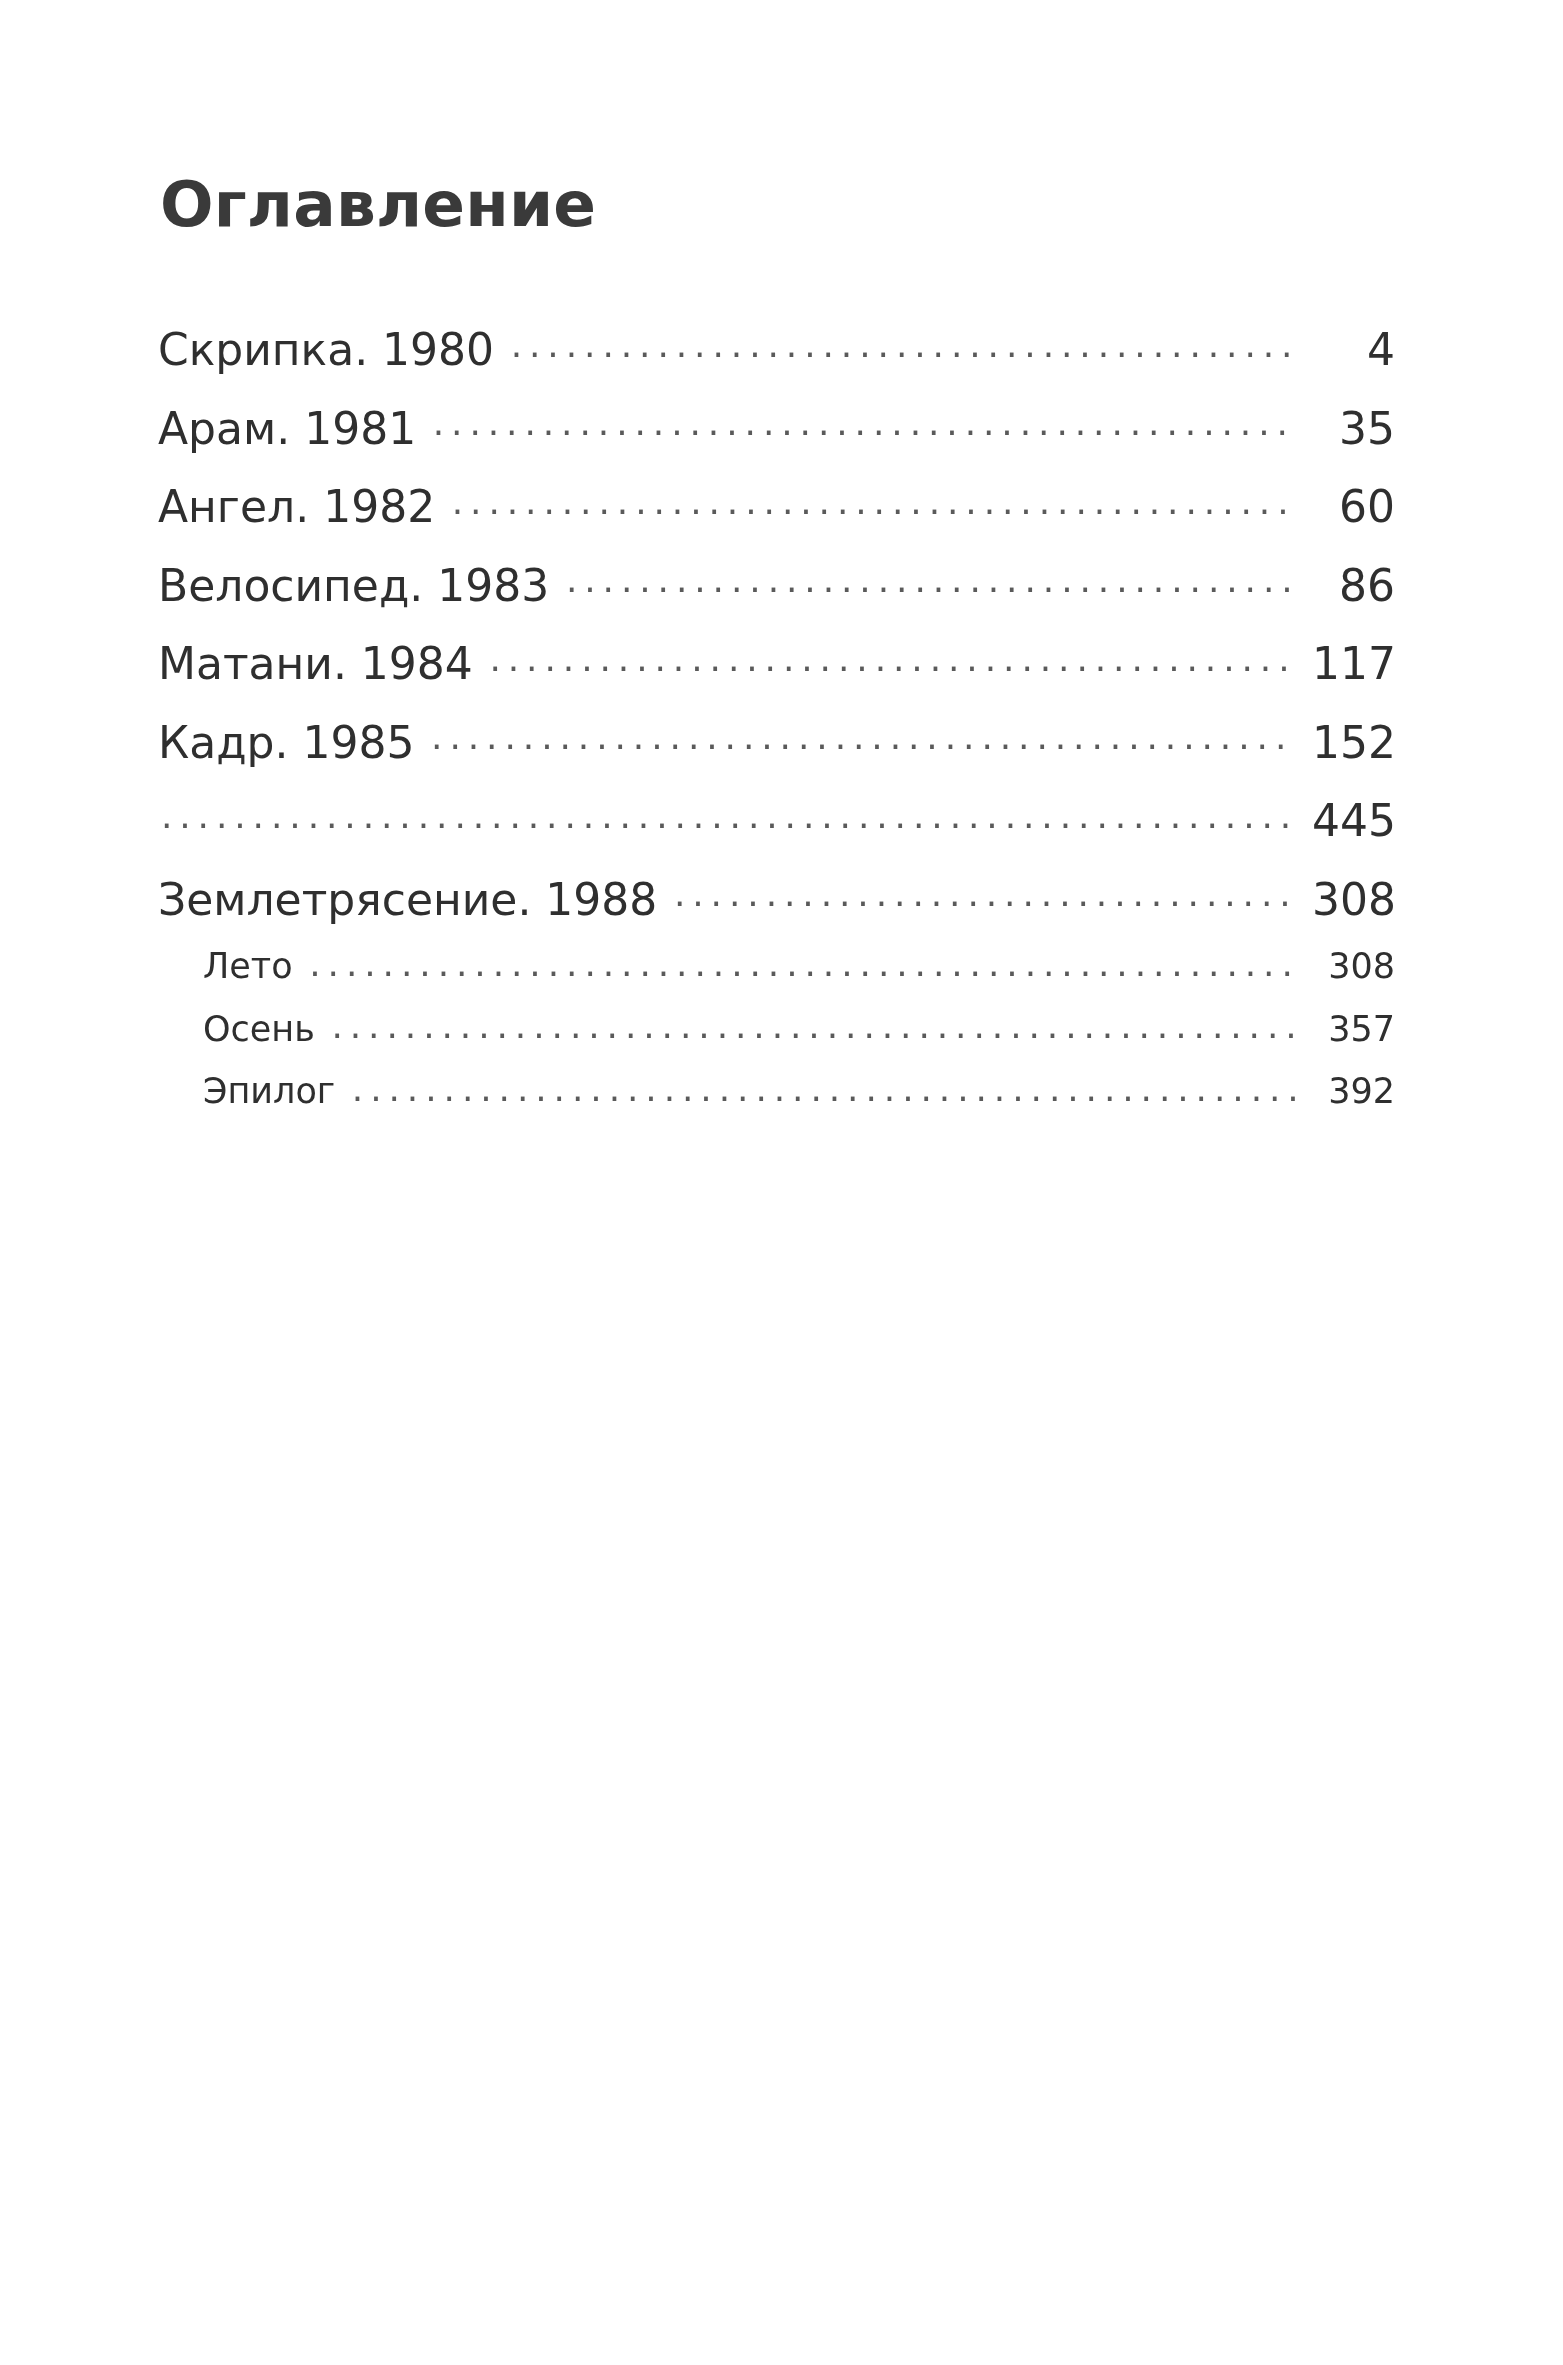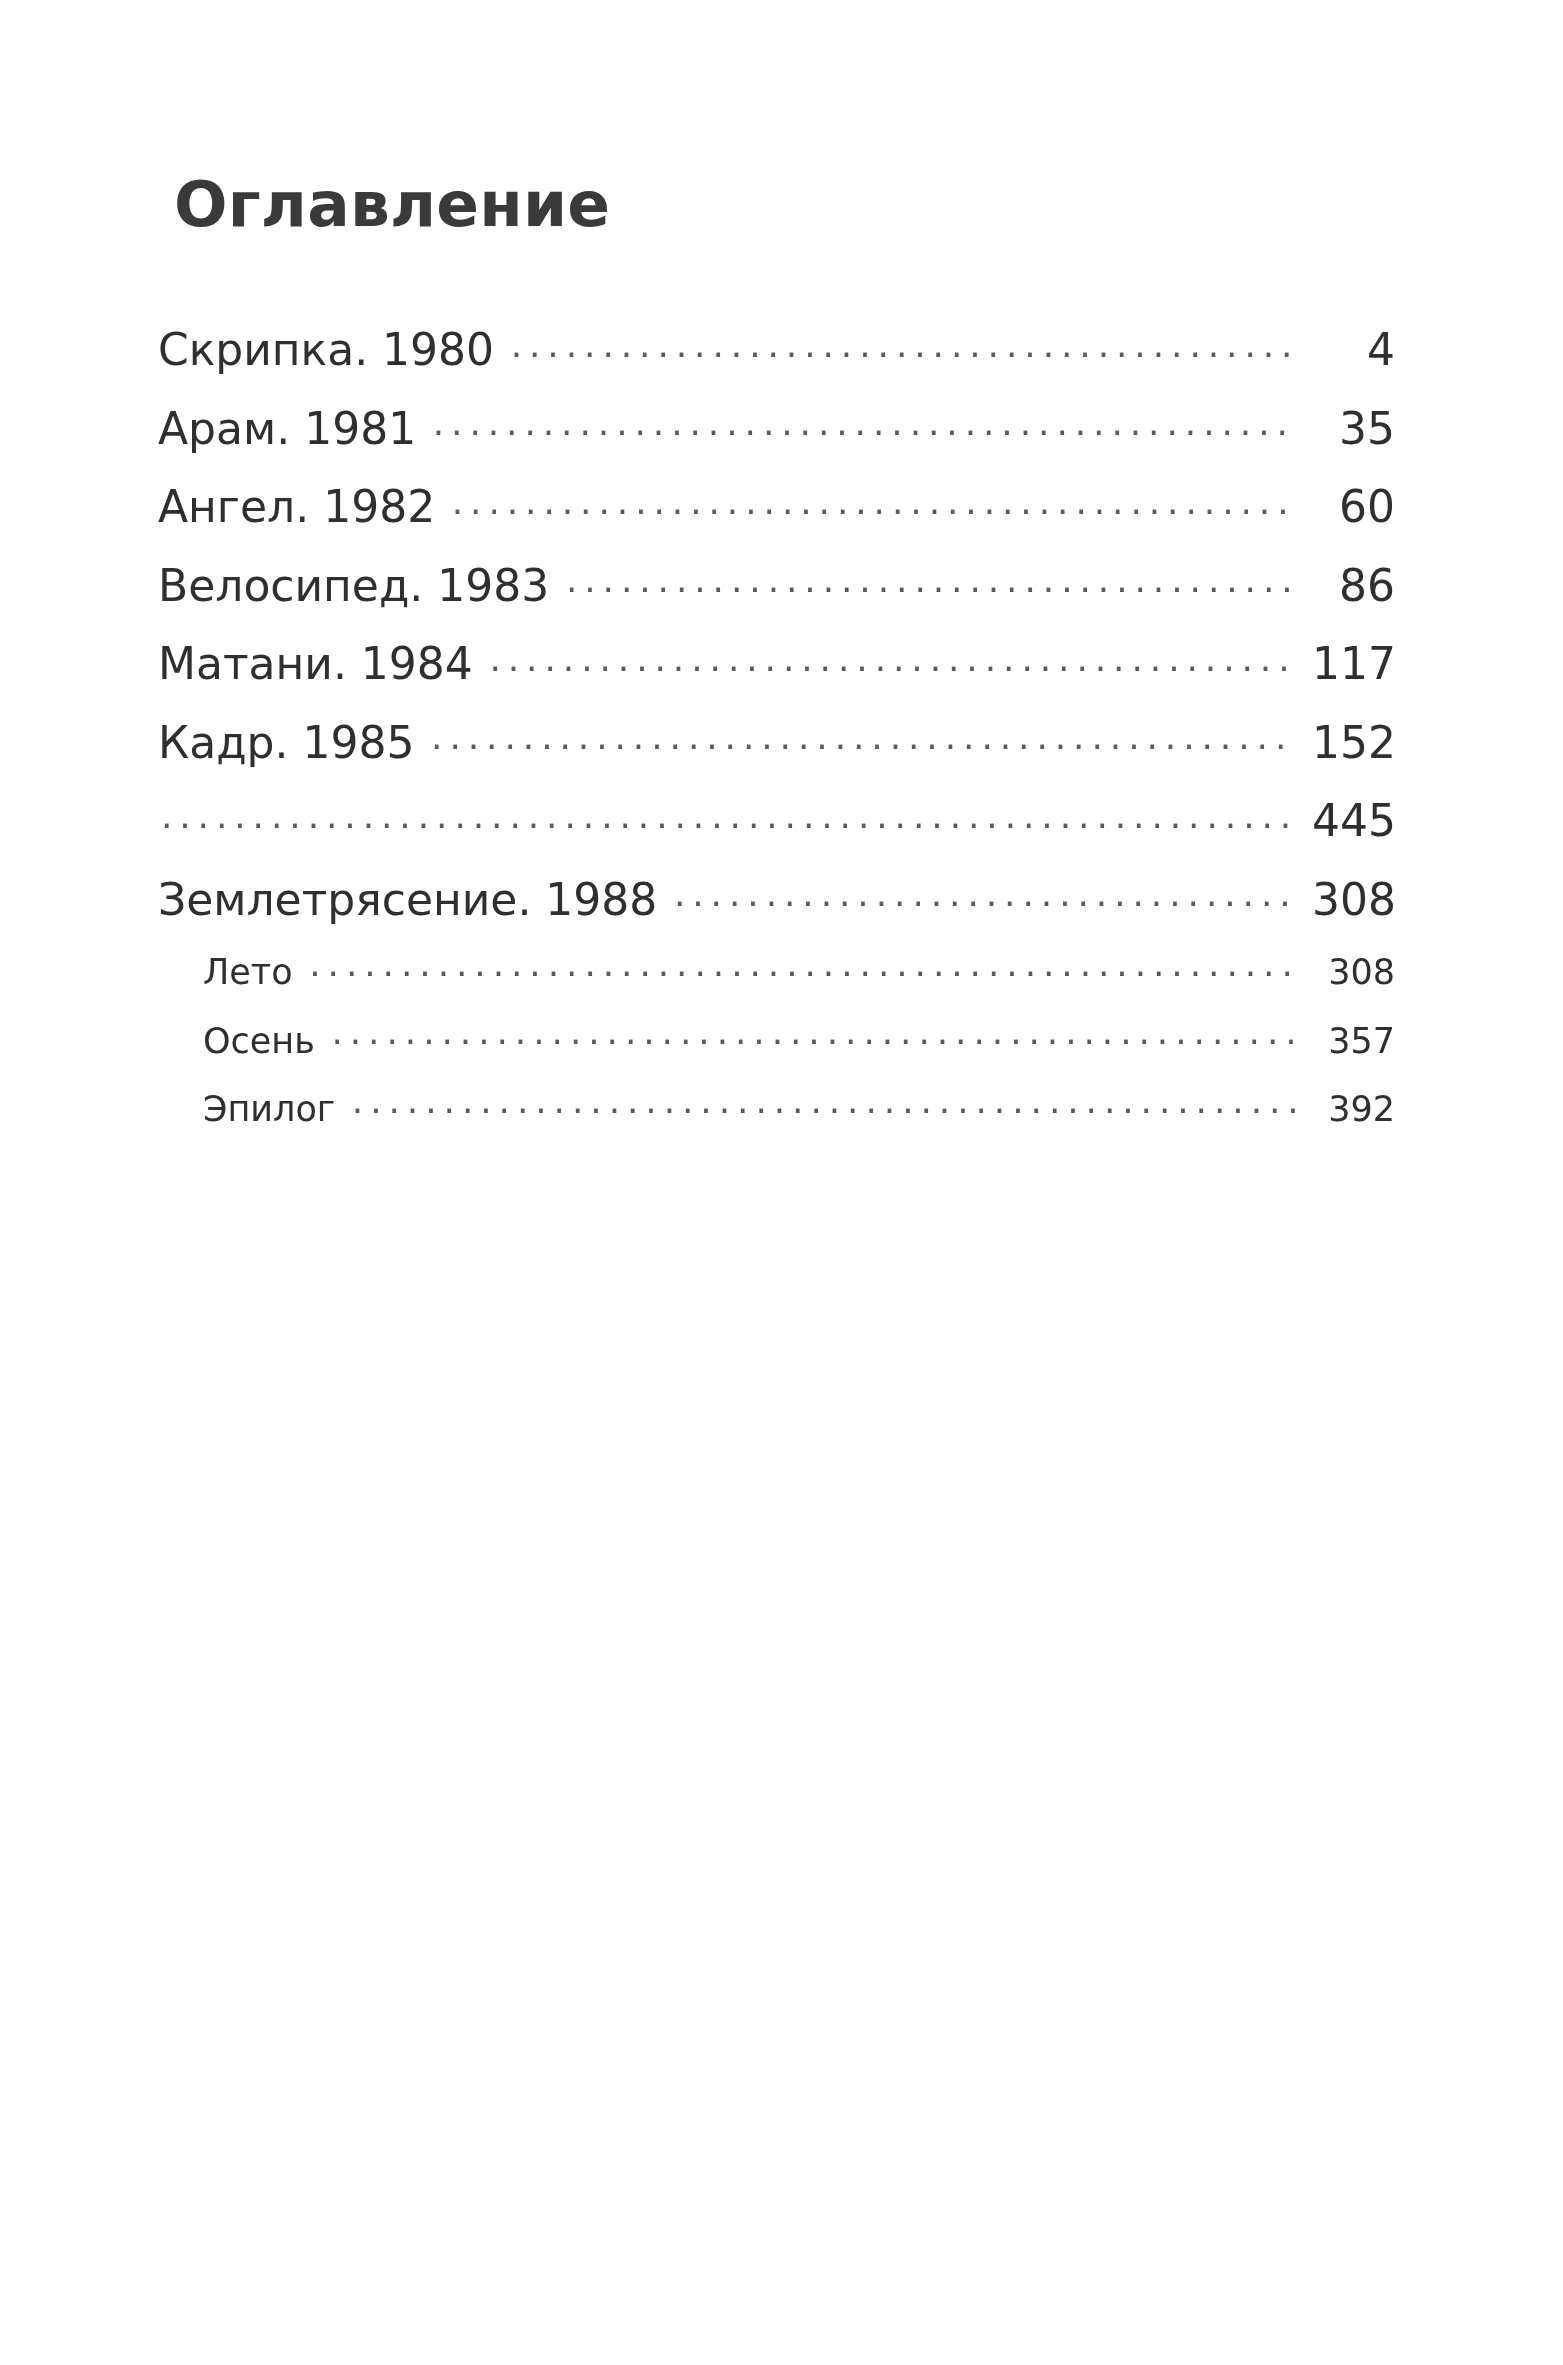--- a/index.html
+++ b/index.html
@@ -25,40 +25,41 @@
     position: absolute;
     left: 158px;
     top: 172px;
     width: 1237px;
   }
   .toc-title {
     font-size: 63px;
     font-weight: bold;
     letter-spacing: 0.2px;
     color: #3a3a3a;
-    margin: 0 0 83px 16px;
+    margin: 0 0 83px 2px;
     line-height: 1.05;
   }
   .toc-list {
     list-style: none;
     margin: 0;
     padding: 0;
   }
   .toc-entry {
     display: flex;
     align-items: baseline;
     font-size: 44px;
     line-height: 1.0;
     color: #2f2f2f;
     margin-bottom: 27.5px;
     white-space: nowrap;
   }
   .toc-entry.sub {
     padding-left: 45px;
     font-size: 35px;
+    align-items: center;
   }
   .toc-label {
     flex: 0 0 auto;
     padding-right: 13.7px;
   }
   .toc-dots {
     flex: 1 1 auto;
     position: relative;
     height: 1em;
     overflow: hidden;

